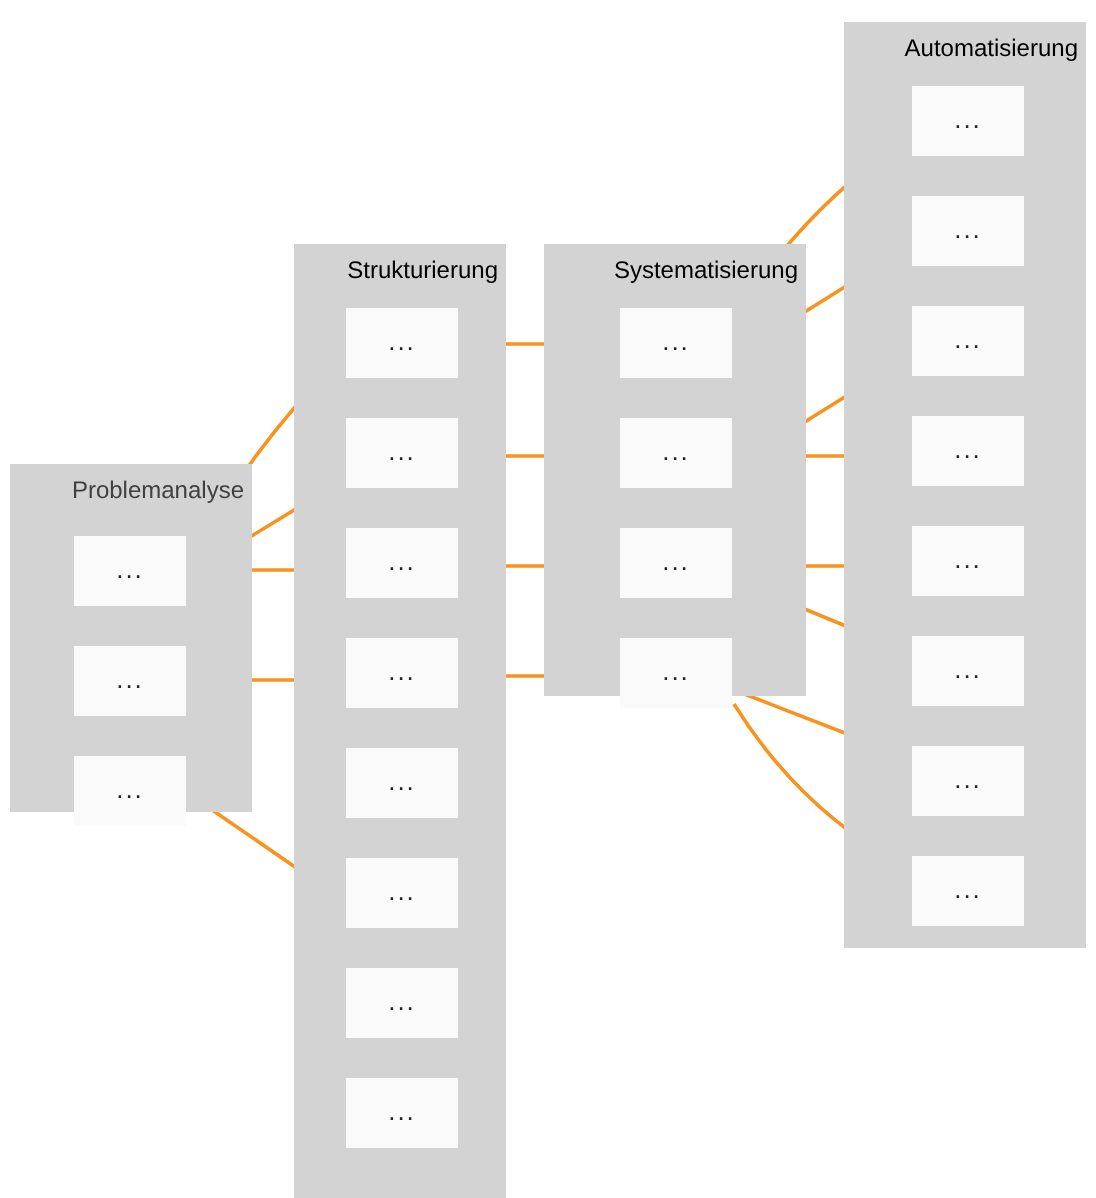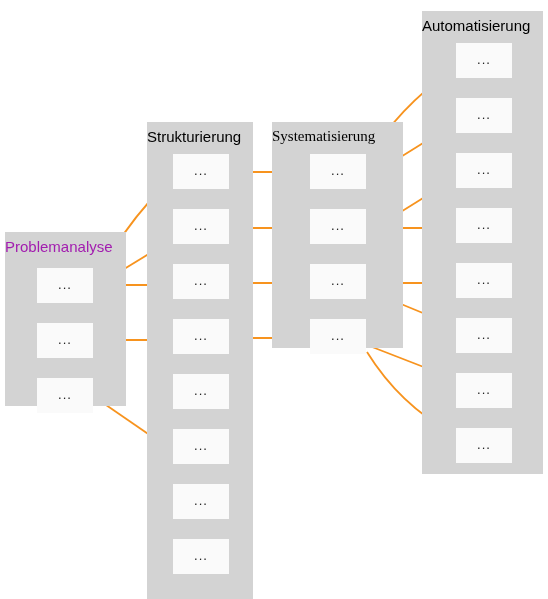--- a/index.html
+++ b/index.html
@@ -20,22 +20,22 @@
   .phase-column {
     position: absolute;
     background: #d3d3d3;
     box-sizing: border-box;
   }
   .phase-title {
     position: absolute;
     left: 0;
     right: 4px;
     top: 6px;
-    text-align: left;
-    font-size: 15px;
+    text-align: right;
+    font-size: 12px;
     color: #000000;
     font-family: "Liberation Sans", sans-serif;
     white-space: nowrap;
   }
   .node-box {
     position: absolute;
     background: #fafafa;
     box-sizing: border-box;
     display: flex;
     align-items: center;
@@ -83,21 +83,21 @@
       <path d="M 367 233 L 452 180" fill="none" stroke="#f7931e" stroke-width="1.8" marker-end="url(#arrowhead)"></path>
       <path d="M 367 228 L 452 228" fill="none" stroke="#f7931e" stroke-width="1.8" marker-end="url(#arrowhead)"></path>
       <path d="M 367 283 L 452 283" fill="none" stroke="#f7931e" stroke-width="1.8" marker-end="url(#arrowhead)"></path>
       <path d="M 367 290 L 452 325" fill="none" stroke="#f7931e" stroke-width="1.8" marker-end="url(#arrowhead)"></path>
       <path d="M 367 345 L 452 378" fill="none" stroke="#f7931e" stroke-width="1.8" marker-end="url(#arrowhead)"></path>
       <path d="M 367 352 Q 400 405 452 433" fill="none" stroke="#f7931e" stroke-width="1.8" marker-end="url(#arrowhead)"></path>
     </svg>
 
   <div id="columns-layer">
       <div class="phase-column" style="left: 5px; top: 232px; width: 121px; height: 174px; background: rgb(211, 211, 211);">
-        <div class="phase-title" style="color: #a21caf;">Problemanalyse</div>
+        <div class="phase-title" style="color: #404040;">Problemanalyse</div>
         <div class="node-box" style="left: 32px; top: 36px; width: 56px; height: 35px; background: rgb(250, 250, 250);">
           <span class="node-label" style="color: rgb(34, 34, 34);">...</span>
         </div>
         <div class="node-box" style="left: 32px; top: 91px; width: 56px; height: 35px; background: rgb(250, 250, 250);">
           <span class="node-label" style="color: rgb(34, 34, 34);">...</span>
         </div>
         <div class="node-box" style="left: 32px; top: 146px; width: 56px; height: 35px; background: rgb(250, 250, 250);">
           <span class="node-label" style="color: rgb(34, 34, 34);">...</span>
         </div>
       </div>
@@ -122,21 +122,21 @@
           <span class="node-label" style="color: rgb(34, 34, 34);">...</span>
         </div>
         <div class="node-box" style="left: 26px; top: 362px; width: 56px; height: 35px; background: rgb(250, 250, 250);">
           <span class="node-label" style="color: rgb(34, 34, 34);">...</span>
         </div>
         <div class="node-box" style="left: 26px; top: 417px; width: 56px; height: 35px; background: rgb(250, 250, 250);">
           <span class="node-label" style="color: rgb(34, 34, 34);">...</span>
         </div>
       </div>
       <div class="phase-column" style="left: 272px; top: 122px; width: 131px; height: 226px; background: rgb(211, 211, 211);">
-        <div class="phase-title" style="color: rgb(0, 0, 0); font-family: Liberation Serif, serif;">Systematisierung</div>
+        <div class="phase-title" style="color: rgb(0, 0, 0);">Systematisierung</div>
         <div class="node-box" style="left: 38px; top: 32px; width: 56px; height: 35px; background: rgb(250, 250, 250);">
           <span class="node-label" style="color: rgb(34, 34, 34);">...</span>
         </div>
         <div class="node-box" style="left: 38px; top: 87px; width: 56px; height: 35px; background: rgb(250, 250, 250);">
           <span class="node-label" style="color: rgb(34, 34, 34);">...</span>
         </div>
         <div class="node-box" style="left: 38px; top: 142px; width: 56px; height: 35px; background: rgb(250, 250, 250);">
           <span class="node-label" style="color: rgb(34, 34, 34);">...</span>
         </div>
         <div class="node-box" style="left: 38px; top: 197px; width: 56px; height: 35px; background: rgb(250, 250, 250);">

